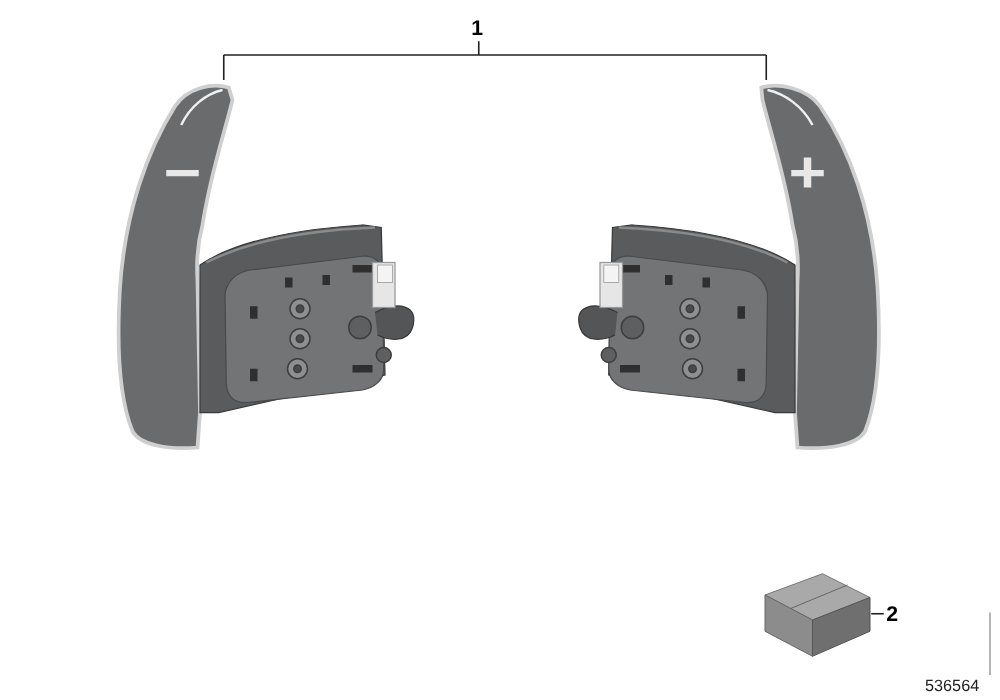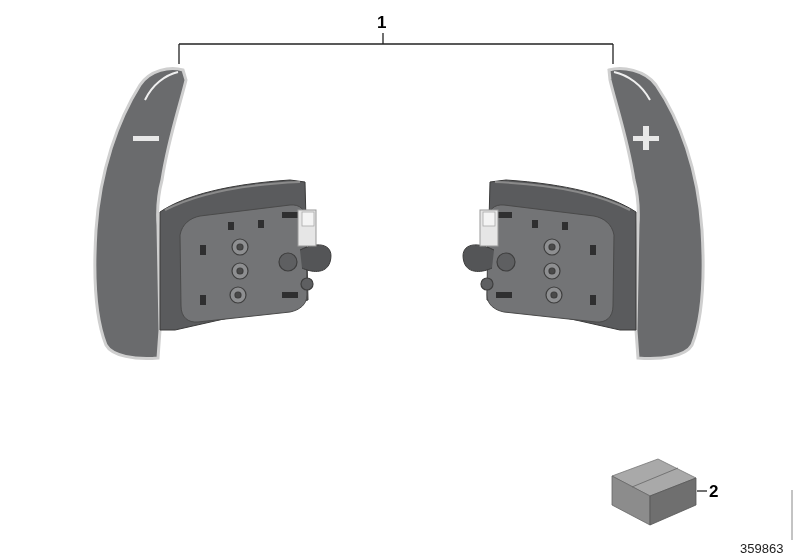--- a/index.html
+++ b/index.html
@@ -101,13 +101,13 @@
     <polygon points="650,496 696,478 696,505 650,525" fill="#6f6f6f" stroke="#555" stroke-width="0.8"></polygon>
     <line x1="632" y1="487" x2="678" y2="468" stroke="#666" stroke-width="0.8"></line>
   </g>
   <line x1="697" y1="491" x2="707" y2="491" stroke="#222" stroke-width="1.3"></line>
 
   <line x1="792" y1="490" x2="792" y2="540" stroke="#888" stroke-width="1"></line>
 </svg>
 
 <div class="abs callout" style="left:377px; top:13px;">1</div>
 <div class="abs callout" style="left:709px; top:482px;">2</div>
-<div class="abs figno" style="left:740px; top:541px;">359863</div>
+<div class="abs figno" style="left:740px; top:541px;">536564</div>
 
 </body></html>

